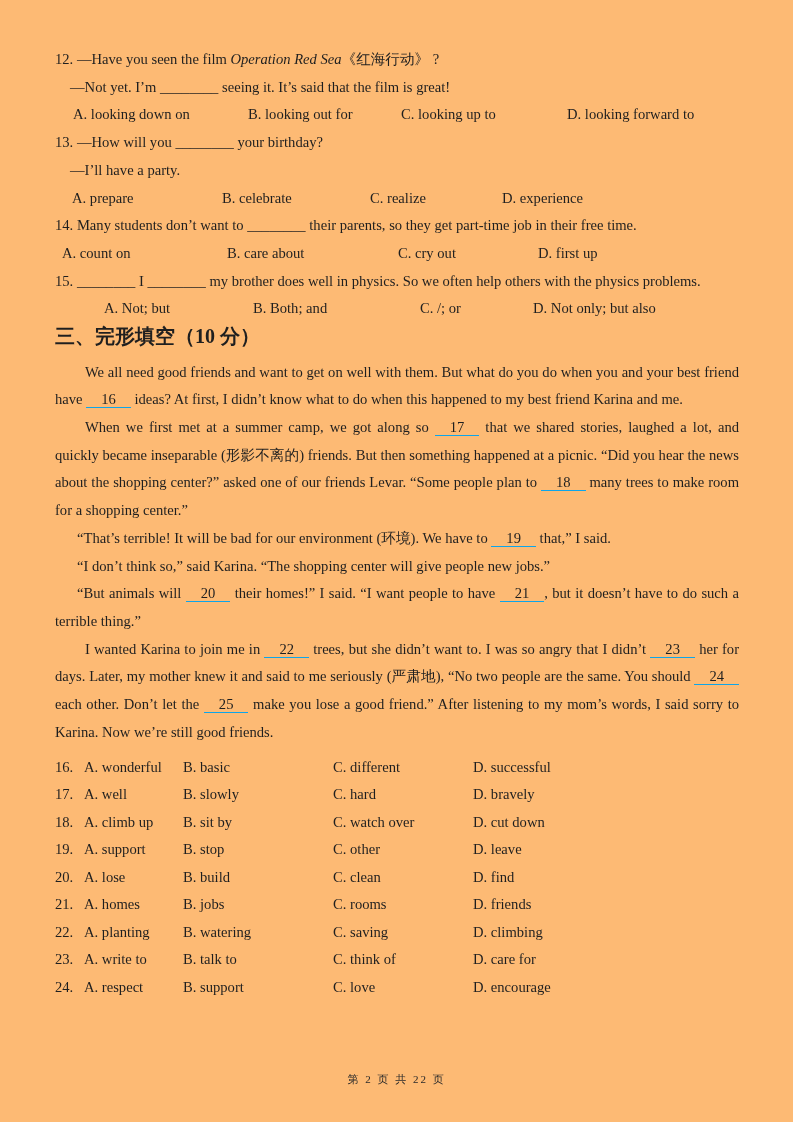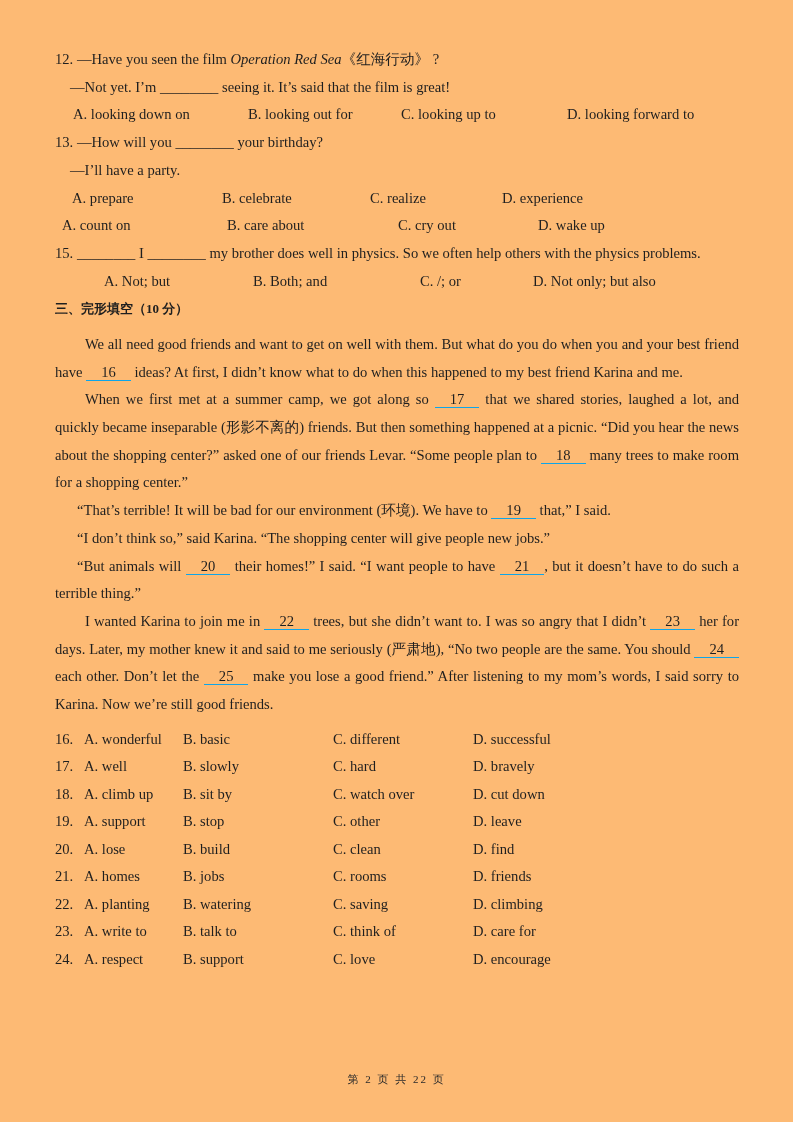--- a/index.html
+++ b/index.html
@@ -41,21 +41,21 @@
     margin: 0;
     text-align: justify;
     text-indent: 30px;
   }
   .para.dlg { text-indent: 22px; }
   .q15par { margin: 0; text-align: justify; }
 
   .heading {
     margin: 0 0 8px 0;
     font-weight: bold;
-    font-size: 13px;
+    font-size: 20px;
     line-height: 27.7px;
   }
 
   .blank {
     border-bottom: 1px solid #0ea5e9;
     padding: 0 15px;
   }
 
   
   .opts-table { margin-top: 7px; }
@@ -96,25 +96,26 @@
 
     <div class="line">13. —How will you ________ your birthday?</div>
     <div class="line indent1">—I’ll have a party.</div>
     <div class="orow q13">
       <span class="opt o1">A. prepare</span>
       <span class="opt o2">B. celebrate</span>
       <span class="opt o3">C. realize</span>
       <span class="opt o4">D. experience</span>
     </div>
 
+    <div class="line">14. Many students don’t want to ________ their parents, so they get part-time job in their free time.</div>
     <div class="orow q14">
       <span class="opt o1">A. count on</span>
       <span class="opt o2">B. care about</span>
       <span class="opt o3">C. cry out</span>
-      <span class="opt o4">D. wake up</span>
+      <span class="opt o4">D. first up</span>
     </div>
 
     <p class="q15par">15. ________ I ________ my brother does well in physics. So we often help others with the physics problems.</p>
     <div class="orow q15">
       <span class="opt o1">A. Not; but</span>
       <span class="opt o2">B. Both; and</span>
       <span class="opt o3">C. /; or</span>
       <span class="opt o4">D. Not only; but also</span>
     </div>
 

